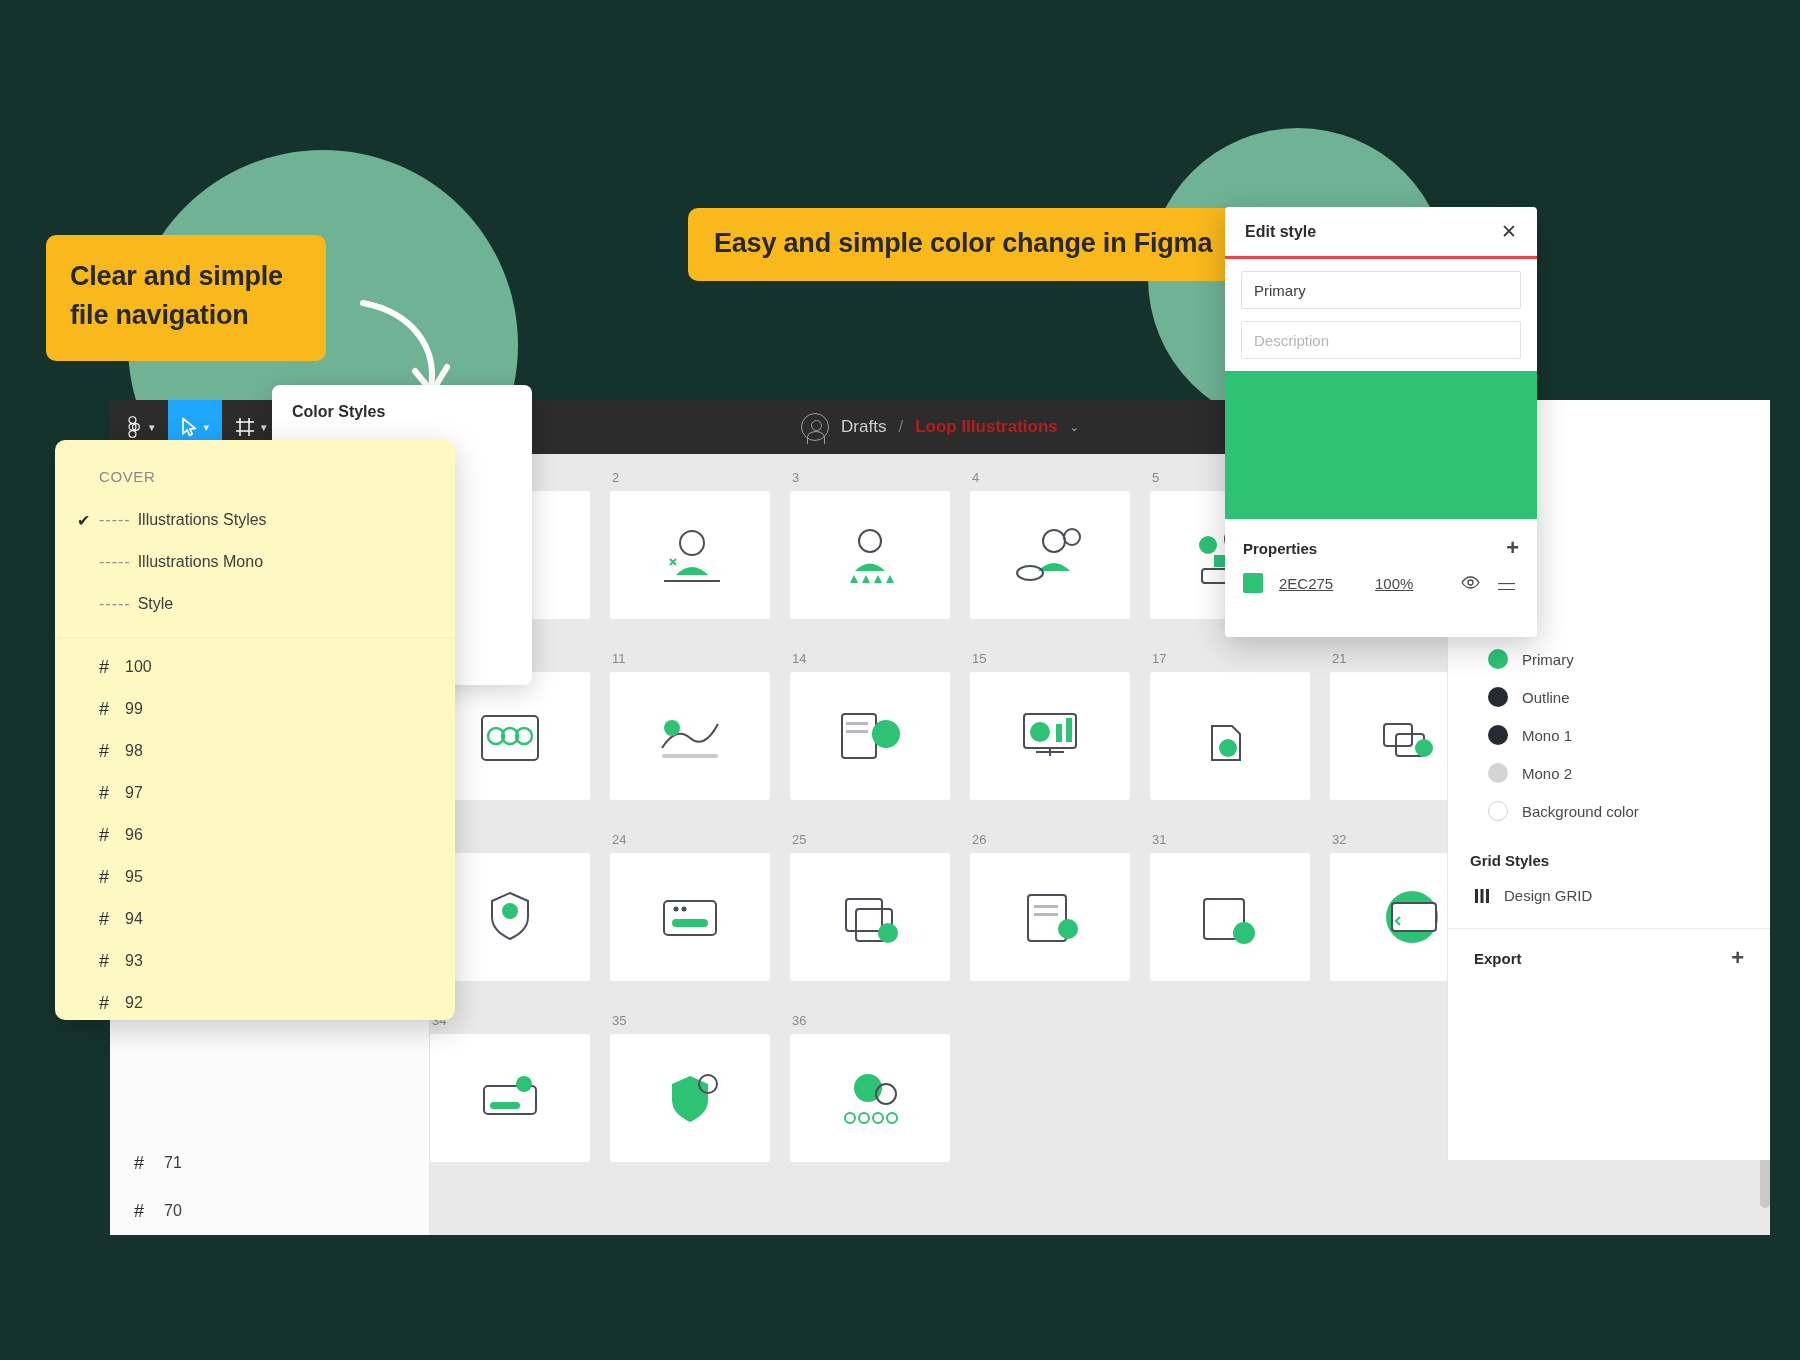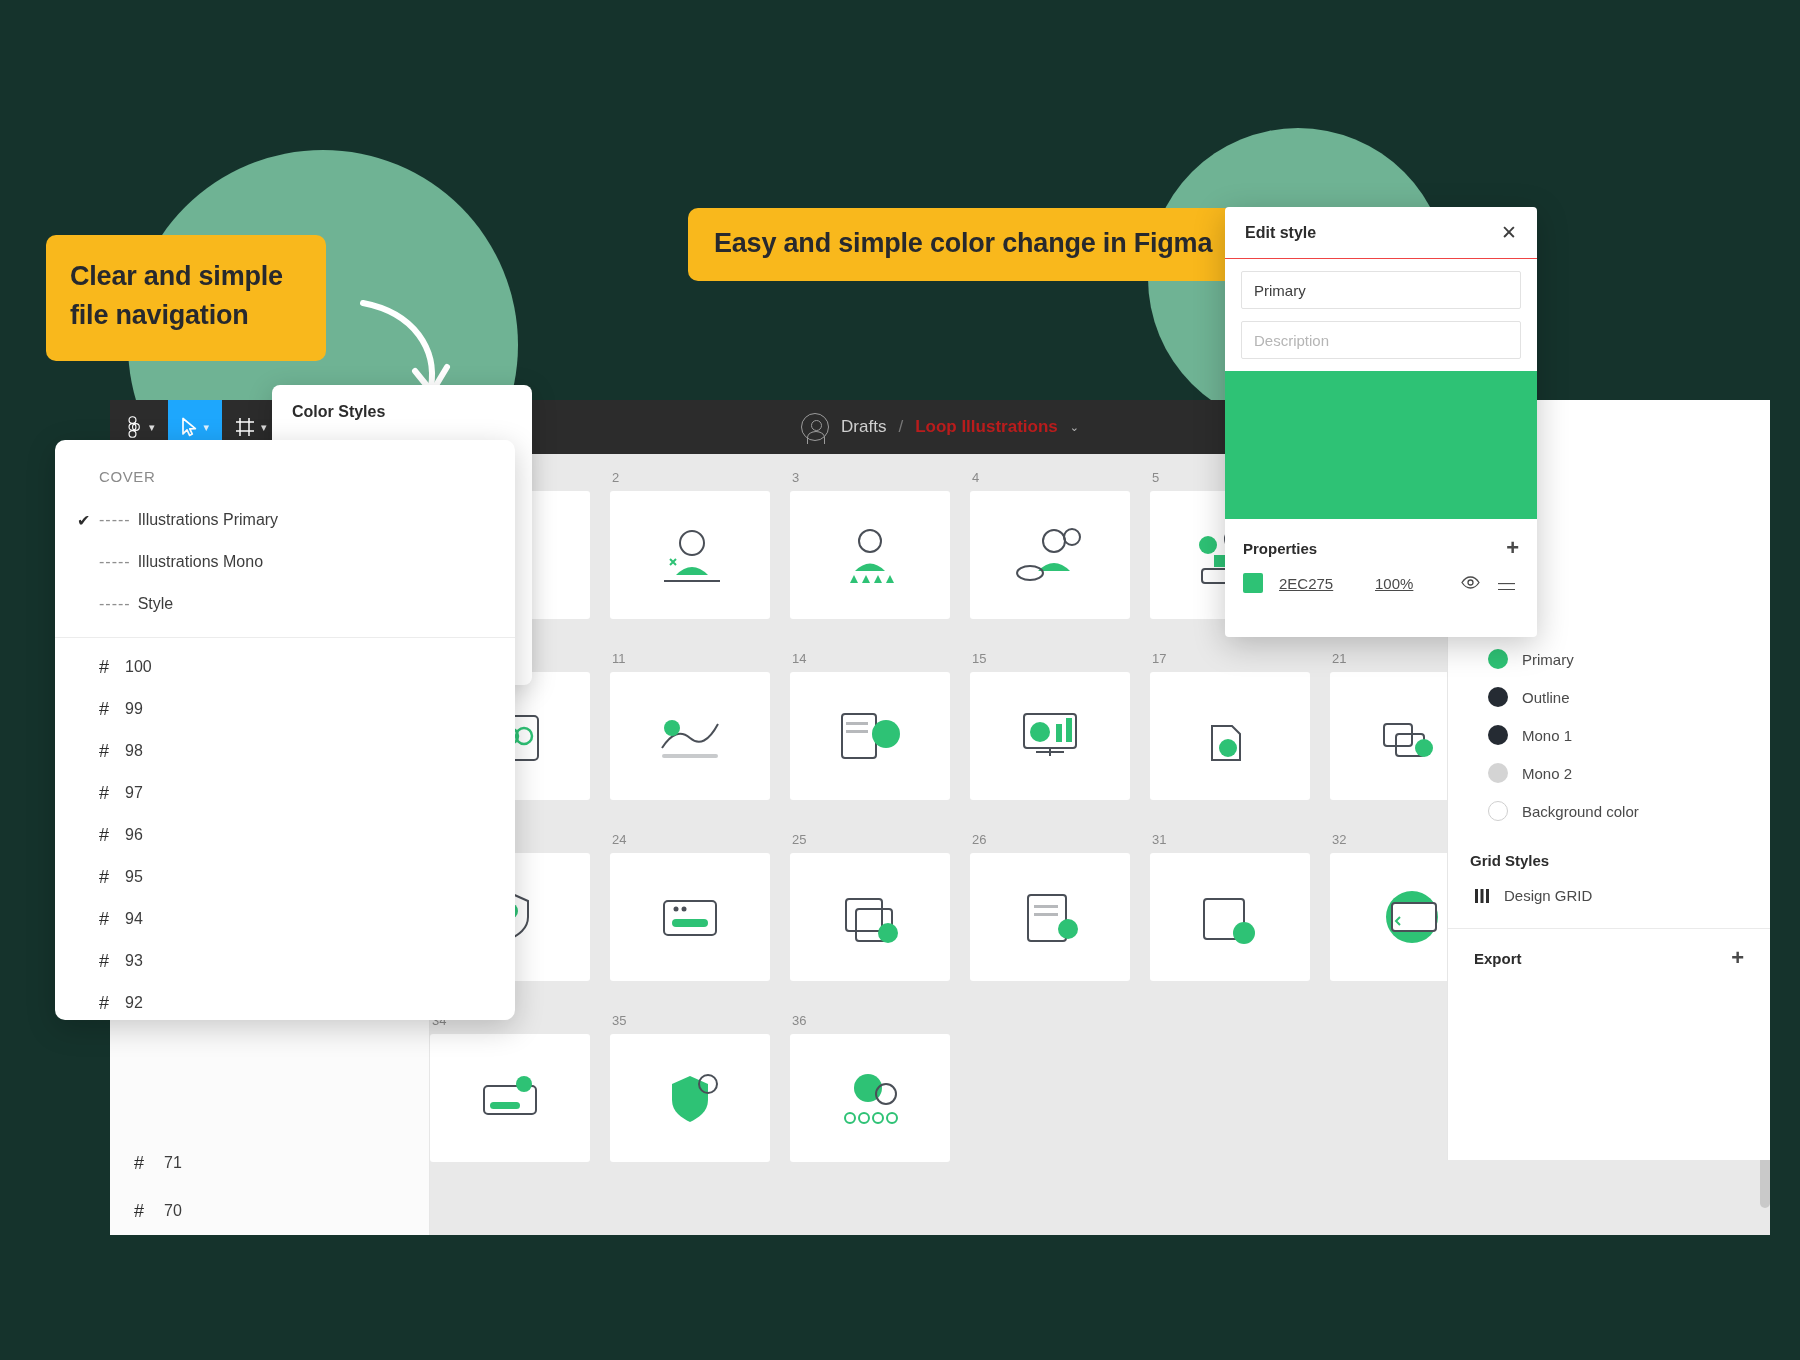--- a/index.html
+++ b/index.html
@@ -79,22 +79,22 @@
     padding: 18px 0 22px 0;
   }
   #color-styles-popup .title { font-size: 16px; font-weight: bold; color: #2c2c2c; padding: 0 20px 18px 20px; }
   .group-row { display: flex; align-items: center; gap: 10px; padding: 6px 20px 10px 20px; color: #6b6b6b; font-size: 16px; }
   .tri { width: 0; height: 0; border-left: 5px solid transparent; border-right: 5px solid transparent; border-top: 6px solid #a5a5a5; }
   .style-row { display: flex; align-items: center; gap: 14px; padding: 8px 20px; font-size: 16px; color: #4a4a4a; }
   .swatch { width: 22px; height: 22px; border-radius: 50%; flex: none; }
 
   
   #pages-popup {
-    position: absolute; left: 55px; top: 440px; width: 460px; height: 580px;
-    background: #ffffff; border-radius: 10px; box-shadow: 0 8px 30px rgba(0,0,0,.20);
+    position: absolute; left: 55px; top: 440px; width: 400px; height: 580px;
+    background: #fef9c3; border-radius: 10px; box-shadow: 0 8px 30px rgba(0,0,0,.20);
     padding: 22px 0 0 0; overflow: hidden;
   }
   #pages-popup .section-label { font-size: 15px; color: #8a8a8a; letter-spacing: .6px; padding: 6px 44px 14px 44px; }
   .pp-row { display: flex; align-items: center; height: 42px; padding: 0 44px; font-size: 16px; color: #3d3d3d; }
   .pp-row .check { position: absolute; left: 22px; font-size: 16px; color: #2c2c2c; }
   .pp-row .dashes { color: #8f8f8f; letter-spacing: 1px; margin-right: 7px; }
   .pp-divider { height: 1px; background: #ececec; margin: 12px 0 8px 0; }
   .pp-num { display: flex; align-items: center; gap: 16px; height: 42px; padding: 0 44px; font-size: 16px; color: #3d3d3d; }
   .pp-num .hash { font-size: 18px; color: #2c2c2c; }
 
@@ -109,21 +109,21 @@
   .rp-grid-row { display: flex; align-items: center; gap: 14px; padding: 8px 26px; font-size: 15px; color: #4a4a4a; }
   .rp-sep { height: 1px; background: #eaeaea; margin: 16px 0 0 0; }
   .rp-export { display: flex; align-items: center; justify-content: space-between; padding: 18px 26px; font-size: 15px; font-weight: bold; color: #2c2c2c; }
 
   
   #edit-style-panel {
     position: absolute; left: 1225px; top: 207px; width: 312px; height: 430px;
     background: #fff; border-radius: 4px; box-shadow: 0 8px 32px rgba(0,0,0,.22);
     overflow: hidden;
   }
-  #es-head { display: flex; align-items: center; justify-content: space-between; height: 52px; padding: 0 20px; border-bottom: 1px solid #ef4444; }
+  #es-head { display: flex; align-items: center; justify-content: space-between; height: 52px; padding: 0 20px; border-bottom: 3px solid #ef4444; }
   #es-head .t { font-size: 16px; font-weight: bold; color: #2c2c2c; }
   .es-field { margin: 12px 16px 0 16px; border: 1px solid #e2e2e2; border-radius: 2px; height: 38px; display: flex; align-items: center; padding: 0 12px; font-size: 15px; color: #3d3d3d; }
   .es-field.placeholder { color: #b5b5b5; }
   #es-preview { margin-top: 12px; height: 148px; width: 100%; }
   #es-props-head { display: flex; align-items: center; justify-content: space-between; padding: 18px 18px 8px 18px; font-size: 15px; font-weight: bold; color: #2c2c2c; }
   #es-prop-row { display: flex; align-items: center; padding: 6px 18px 0 18px; font-size: 15px; color: #4a4a4a; text-decoration: underline; }
   #es-prop-row .sq { width: 20px; height: 20px; border-radius: 2px; margin-right: 16px; }
   #es-prop-row .hex { width: 96px; }
   #es-prop-row .op { width: 86px; }
   .icn { color: #3d3d3d; }
@@ -564,21 +564,21 @@
         </div>
       </div>
   </div>
 
   <div id="pages-popup">
     <div class="section-label">COVER</div>
     <div id="pp-items">
         <div class="pp-row" style="position: relative;">
           <span class="check">✔</span>
           <span class="dashes">-----</span>
-          <span>Illustrations Primary</span>
+          <span>Illustrations Styles</span>
         </div>
         <div class="pp-row" style="position: relative;">
           <span class="dashes">-----</span>
           <span>Illustrations Mono</span>
         </div>
         <div class="pp-row" style="position: relative;">
           <span class="dashes">-----</span>
           <span>Style</span>
         </div>
       </div>

